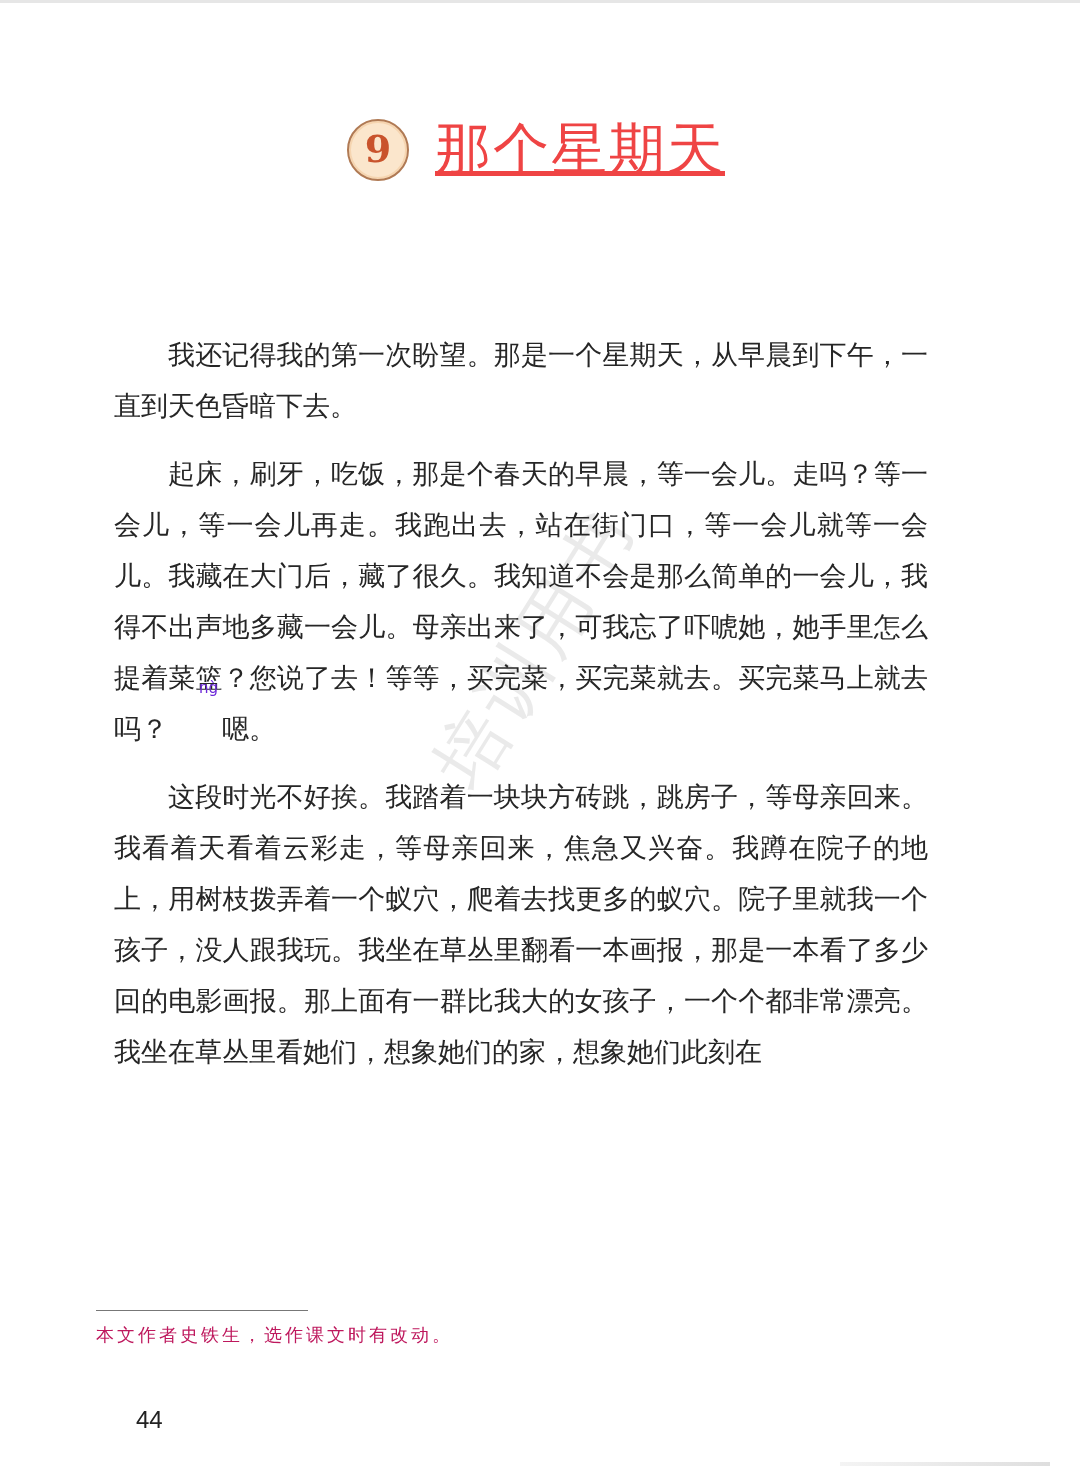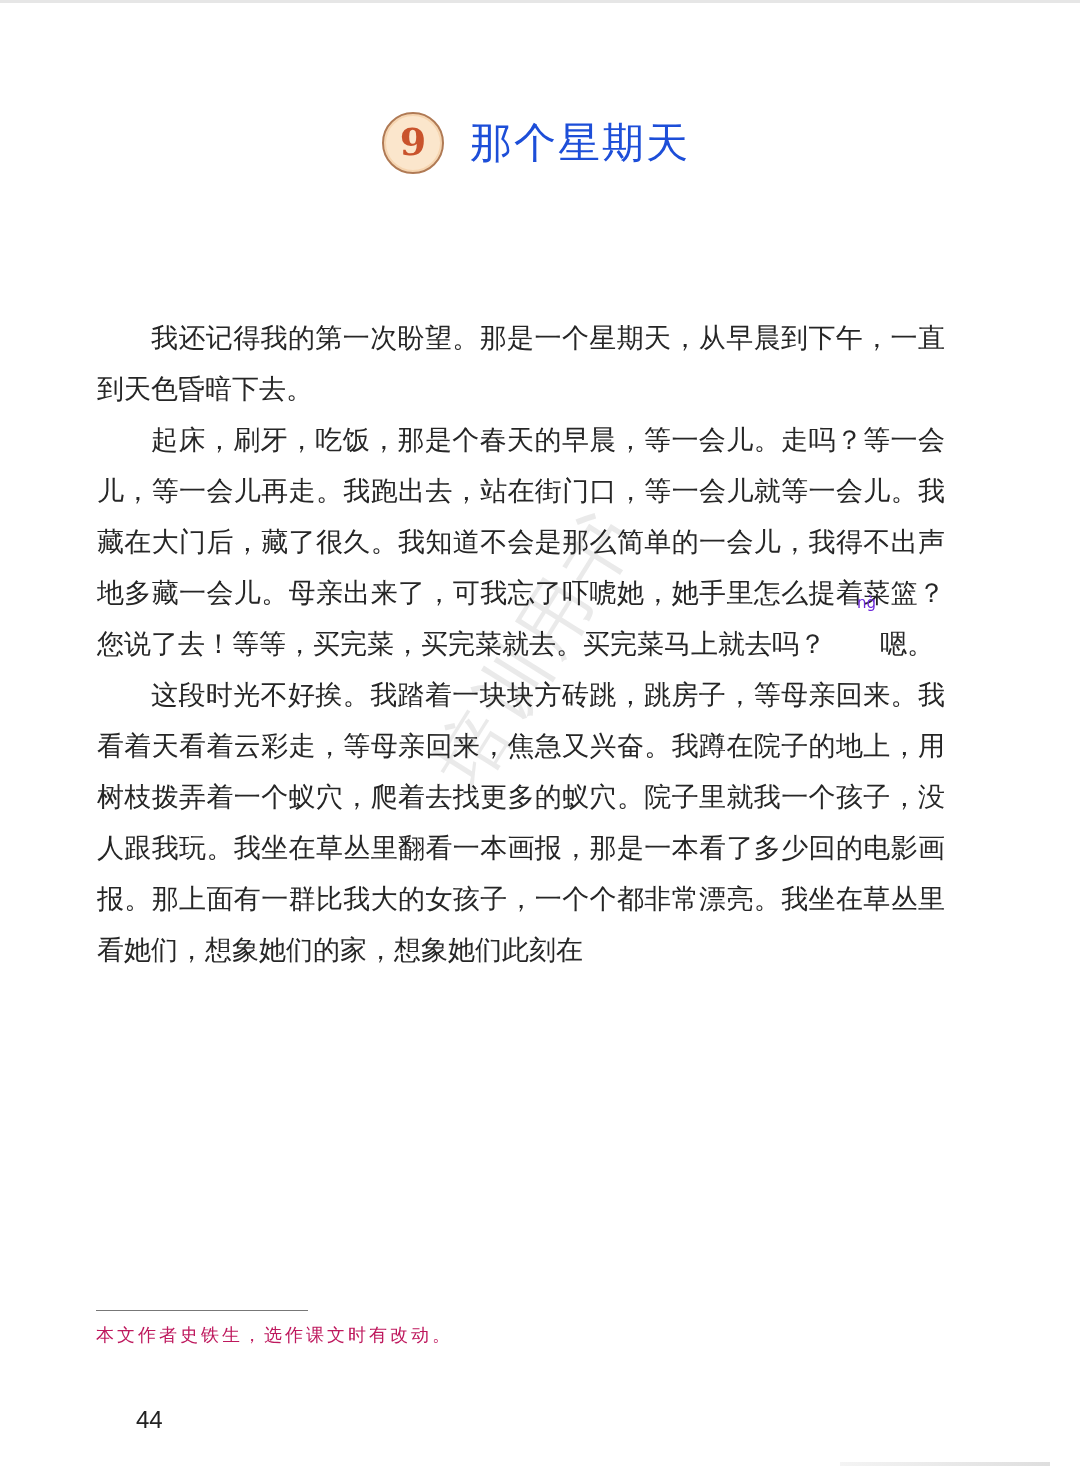--- a/index.html
+++ b/index.html
@@ -46,36 +46,37 @@
     .lesson-num {
       font-family: "DejaVu Serif", serif;
       font-weight: bold;
       font-size: 38px;
       color: #c9532c;
       line-height: 1;
       margin-top: -2px;
     }
     .lesson-title {
       font-family: "DejaVu Serif", "Liberation Serif", serif;
-      font-size: 42px;
+      font-size: 56px;
       letter-spacing: 2px;
-      color: #1d4ed8;
+      color: #ef4444;
+      text-decoration: underline;
     }
     .body-text {
       position: absolute;
       top: 312px;
       left: 97px;
       width: 848px;
       font-size: 27px;
       line-height: 51px;
       text-align: justify;
       color: #262626;
     }
     .body-text p {
-      margin: 0;
+      margin: 17px;
       text-indent: 2em;
     }
     .ruby-wrap {
       position: relative;
       display: inline-block;
     }
     .pinyin {
       position: absolute;
       left: 50%;
       transform: translateX(-50%);

